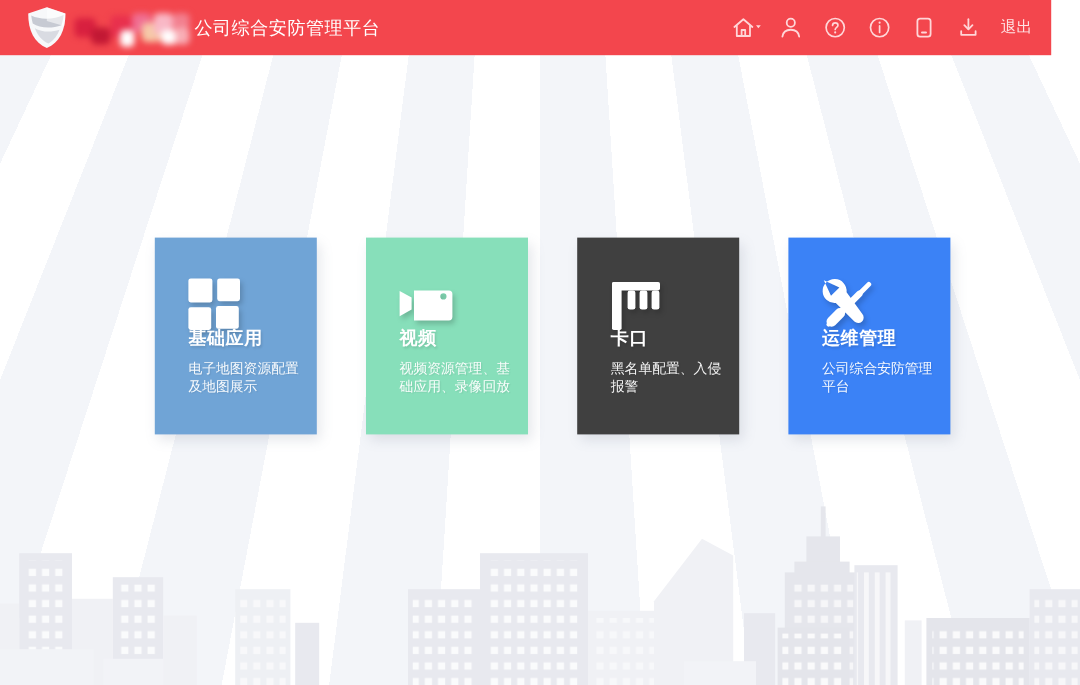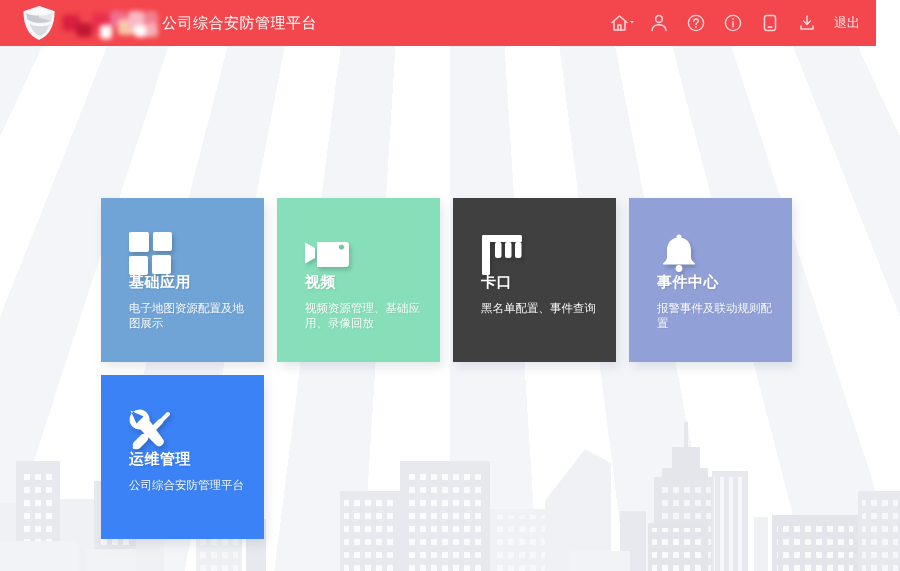--- a/index.html
+++ b/index.html
@@ -22,21 +22,21 @@
   .mosaic i{position:absolute;border-radius:4px;display:block;}
   .app-title{color:#ffffff;font-size:15px;letter-spacing:.5px;margin-left:4px;white-space:nowrap;}
   .hdr-right{margin-left:auto;display:flex;align-items:center;gap:9px;margin-right:16px;justify-content:center;}
   .nav-ic{width:28px;height:24px;display:flex;align-items:center;justify-content:center;cursor:pointer;}
   .nav-ic svg{display:block;}
   .logout{color:#ffe3e4;font-size:13px;cursor:pointer;margin-left:4px;white-space:nowrap;}
 
   
   .grid{position:absolute;left:101px;top:198px;z-index:3;width:691px;
     display:grid;grid-template-columns:repeat(4,163px);grid-auto-rows:164px;gap:13px 13px;}
-  .card{position:relative;cursor:pointer;box-shadow:3px 5px 10px rgba(110,120,145,.18);}
+  .card{position:relative;cursor:pointer;box-shadow:3px 5px 10px rgba(110,120,145,.18);margin-left:28px;}
   .cicon{position:absolute;left:27px;top:33px;width:48px;height:48px;}
   .cicon svg{filter:drop-shadow(2px 3px 2px rgba(0,0,0,.18));display:block;}
   .ctitle{position:absolute;left:28px;top:75px;margin:0;color:#fff;font-size:15px;font-weight:700;
     letter-spacing:.5px;text-shadow:1px 1px 2px rgba(0,0,0,.12);white-space:nowrap;}
   .cdesc{position:absolute;left:28px;right:10px;top:103px;margin:0;color:rgba(255,255,255,.95);
     font-size:11.5px;line-height:15px;text-shadow:1px 1px 1px rgba(0,0,0,.08);}
 </style>
 </head>
 <body>
 
@@ -198,36 +198,25 @@
       <span class="cicon">
         <svg width="46" height="46" viewBox="0 0 46 46" fill="#ffffff">
           <rect x="2" y="4" width="40" height="7" rx="1.5"></rect>
           <rect x="2" y="4" width="8" height="40" rx="1.5"></rect>
           <rect x="15" y="11" width="6.5" height="16" rx="2"></rect>
           <rect x="25" y="11" width="6.5" height="16" rx="2"></rect>
           <rect x="35" y="11" width="6.5" height="16" rx="2"></rect>
         </svg>
       </span>
       <h2 class="ctitle">卡口</h2>
-      <p class="cdesc">黑名单配置、事件查询</p>
-    </div>
-
-
-
-    <div class="card" style="background: rgb(145, 161, 216);">
-      <span class="cicon">
-        <svg width="46" height="46" viewBox="0 0 46 46" fill="#ffffff">
-          <circle cx="23" cy="6" r="2.6"></circle>
-          <path d="M23 6.5 c-7.8 0 -12 5.6 -12 13 v6.5 c0 3.4 -2.2 4.8 -3.8 6.2 c-0.6 0.5 -0.3 1.3 0.5 1.3 h30.6 c0.8 0 1.1 -0.8 0.5 -1.3 c-1.6 -1.4 -3.8 -2.8 -3.8 -6.2 v-6.5 c0 -7.4 -4.2 -13 -12 -13 z"></path>
-          <circle cx="23" cy="37.5" r="3.4"></circle>
-        </svg>
-      </span>
-      <h2 class="ctitle">事件中心</h2>
-      <p class="cdesc">报警事件及联动规则配置</p>
-    </div>
+      <p class="cdesc">黑名单配置、入侵报警</p>
+    </div>
+
+
+
 
     <div class="card" style="background: #3b82f6;">
       <span class="cicon">
         <svg width="46" height="46" viewBox="0 0 46 46">
           <g stroke="#ffffff" fill="none" stroke-linecap="round">
             <line x1="40" y1="6" x2="32" y2="14" stroke-width="4"></line>
             <line x1="32" y1="14" x2="14" y2="32" stroke-width="5.5"></line>
             <line x1="16" y1="30" x2="9" y2="37" stroke-width="8.5"></line>
           </g>
           <path fill="#ffffff" fill-rule="evenodd" d="M21.5 12.5 a10 10 0 1 0 -9 9 l15.5 15.5 a4.6 4.6 0 0 0 6.5 -6.5 Z

